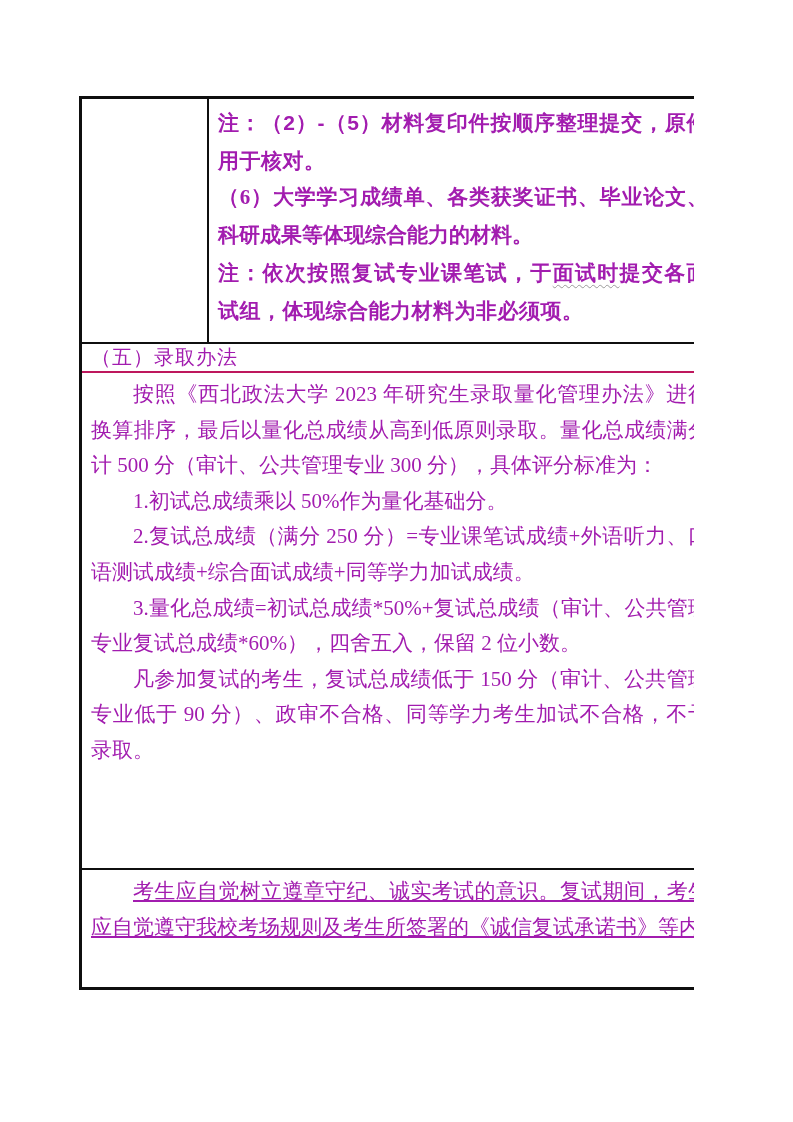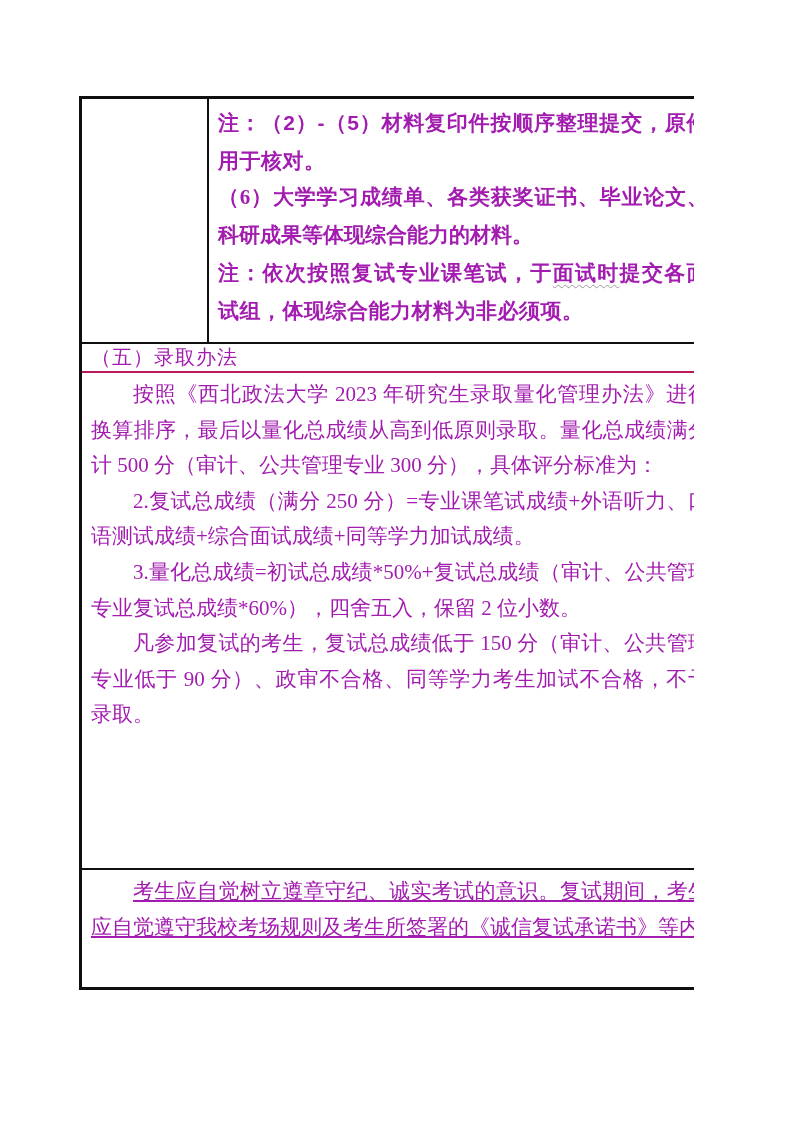--- a/index.html
+++ b/index.html
@@ -97,20 +97,21 @@
         <p class="note-bold">注：（2）-（5）材料复印件按顺序整理提交，原件用于核对。</p>
         <p class="note-normal">（6）大学学习成绩单、各类获奖证书、毕业论文、科研成果等体现综合能力的材料。</p>
         <p class="note-bold"><span>注：依次按照复试专业课笔试，于</span><span class="wavy">面试时</span><span>提交各面试组，体现综合能力材料为非必须项。</span></p>
       </div>
     </div>
 
     <div class="row row-heading h1">（五）录取办法</div>
 
     <div class="row row-body row-body-1">
       <p>按照《西北政法大学 2023 年研究生录取量化管理办法》进行换算排序，最后以量化总成绩从高到低原则录取。量化总成绩满分计 500 分（审计、公共管理专业 300 分），具体评分标准为：</p>
+      <p>1.初试总成绩乘以 50%作为量化基础分。</p>
       <p>2.复试总成绩（满分 250 分）=专业课笔试成绩+外语听力、口语测试成绩+综合面试成绩+同等学力加试成绩。</p>
       <p>3.量化总成绩=初试总成绩*50%+复试总成绩（审计、公共管理专业复试总成绩*60%），四舍五入，保留 2 位小数。</p>
       <p>凡参加复试的考生，复试总成绩低于 150 分（审计、公共管理专业低于 90 分）、政审不合格、同等学力考生加试不合格，不予录取。</p>
     </div>
 
 
     <div class="row row-body row-body-2">
       <p>考生应自觉树立遵章守纪、诚实考试的意识。复试期间，考生应自觉遵守我校考场规则及考生所签署的《诚信复试承诺书》等内</p>
     </div>
 

